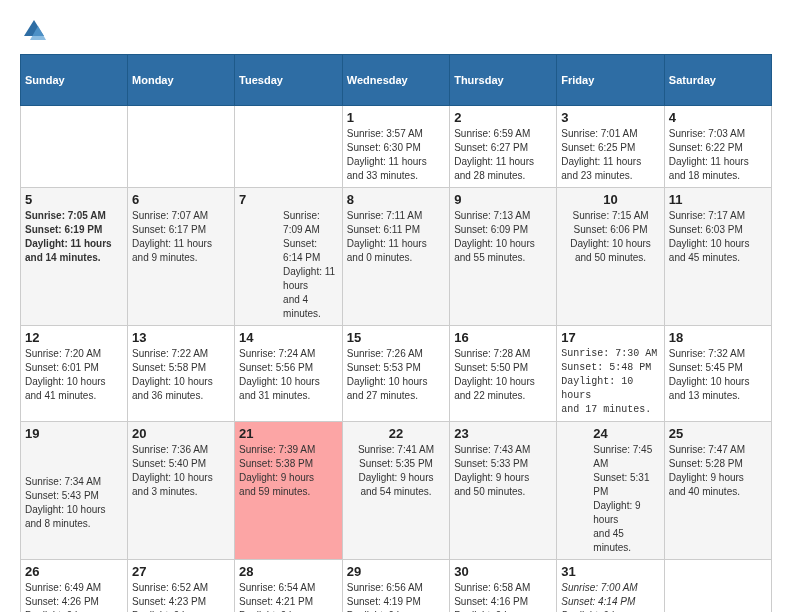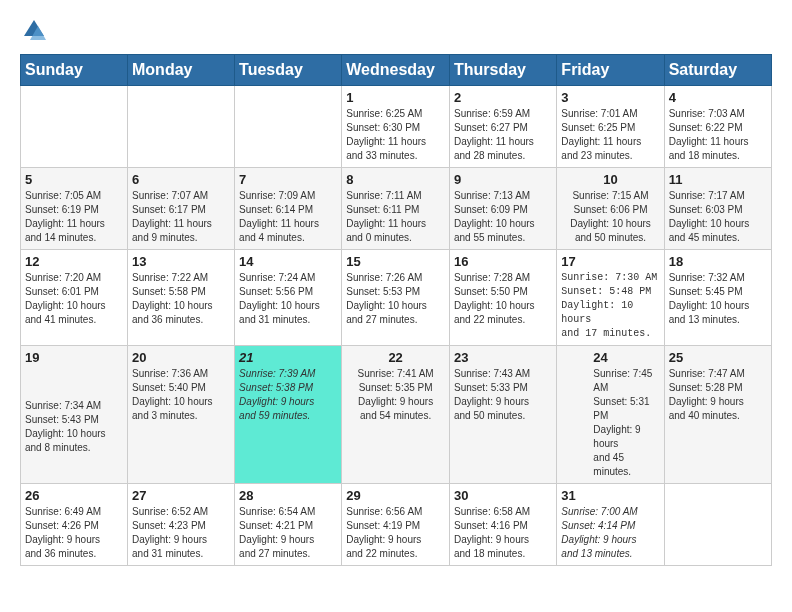--- a/index.html
+++ b/index.html
@@ -57,23 +57,23 @@
       color: #444;
     }
     .calendar {
       width: 100%;
       border-collapse: collapse;
       border: 1px solid #ccc;
     }
     .calendar th {
       background-color: #2e6da4;
       color: #fff;
-      font-size: 16px;
-      font-weight: bold;
-      padding: 6px 4px;
+      font-size: 11px;
+      font-weight: bold;
+      padding: 19px 4px;
       text-align: left;
       border: 1px solid #1e5a8a;
     }
     .calendar td {
       vertical-align: top;
       padding: 4px 4px 4px 4px;
       border: 1px solid #ccc;
       width: 108px;
       min-height: 80px;
       font-size: 10px;
@@ -135,21 +135,21 @@
           <th>Saturday</th>
         </tr>
     </thead>
     <tbody id="calendar-body">
     <tr>
           <td class="empty-cell"></td>
           <td class="empty-cell"></td>
           <td class="empty-cell"></td>
           <td>
             <span class="day-number">1</span>
-            <div class="day-info" style="white-space: pre-line;">Sunrise: 6:25 AM
+            <div class="day-info" style="white-space: pre-line;">Sunrise: 3:57 AM
 Sunset: 6:30 PM
 Daylight: 11 hours
 and 33 minutes.</div>
           </td>
           <td>
             <span class="day-number">2</span>
             <div class="day-info" style="white-space: pre-line;">Sunrise: 6:59 AM
 Sunset: 6:27 PM
 Daylight: 11 hours
 and 28 minutes.</div>
@@ -165,35 +165,35 @@
             <span class="day-number">4</span>
             <div class="day-info" style="white-space: pre-line;">Sunrise: 7:03 AM
 Sunset: 6:22 PM
 Daylight: 11 hours
 and 18 minutes.</div>
           </td>
         </tr>
         <tr>
           <td style="background-color: rgb(245, 245, 245);">
             <span class="day-number">5</span>
-            <div class="day-info" style="white-space: pre-line;">Sunrise: 7:05 AM
+            <div class="day-info" style="white-space: pre-line; font-weight: bold;">Sunrise: 7:05 AM
 Sunset: 6:19 PM
 Daylight: 11 hours
 and 14 minutes.</div>
           </td>
           <td style="background-color: rgb(245, 245, 245);">
             <span class="day-number">6</span>
             <div class="day-info" style="white-space: pre-line;">Sunrise: 7:07 AM
 Sunset: 6:17 PM
 Daylight: 11 hours
 and 9 minutes.</div>
           </td>
           <td style="background-color: rgb(245, 245, 245);">
             <span class="day-number">7</span>
-            <div class="day-info" style="white-space: pre-line;">Sunrise: 7:09 AM
+            <div class="day-info" style="white-space: pre-line; margin-left: 44px;">Sunrise: 7:09 AM
 Sunset: 6:14 PM
 Daylight: 11 hours
 and 4 minutes.</div>
           </td>
           <td style="background-color: rgb(245, 245, 245);">
             <span class="day-number">8</span>
             <div class="day-info" style="white-space: pre-line;">Sunrise: 7:11 AM
 Sunset: 6:11 PM
 Daylight: 11 hours
 and 0 minutes.</div>
@@ -279,21 +279,21 @@
 Daylight: 10 hours
 and 8 minutes.</div>
           </td>
           <td style="background-color: rgb(245, 245, 245);">
             <span class="day-number">20</span>
             <div class="day-info" style="white-space: pre-line;">Sunrise: 7:36 AM
 Sunset: 5:40 PM
 Daylight: 10 hours
 and 3 minutes.</div>
           </td>
-          <td style="background-color: #5eead4; font-style: italic;">
+          <td style="background-color: #fca5a5;">
             <span class="day-number">21</span>
             <div class="day-info" style="white-space: pre-line;">Sunrise: 7:39 AM
 Sunset: 5:38 PM
 Daylight: 9 hours
 and 59 minutes.</div>
           </td>
           <td style="background-color: rgb(245, 245, 245); text-align: center;">
             <span class="day-number">22</span>
             <div class="day-info" style="white-space: pre-line;">Sunrise: 7:41 AM
 Sunset: 5:35 PM

